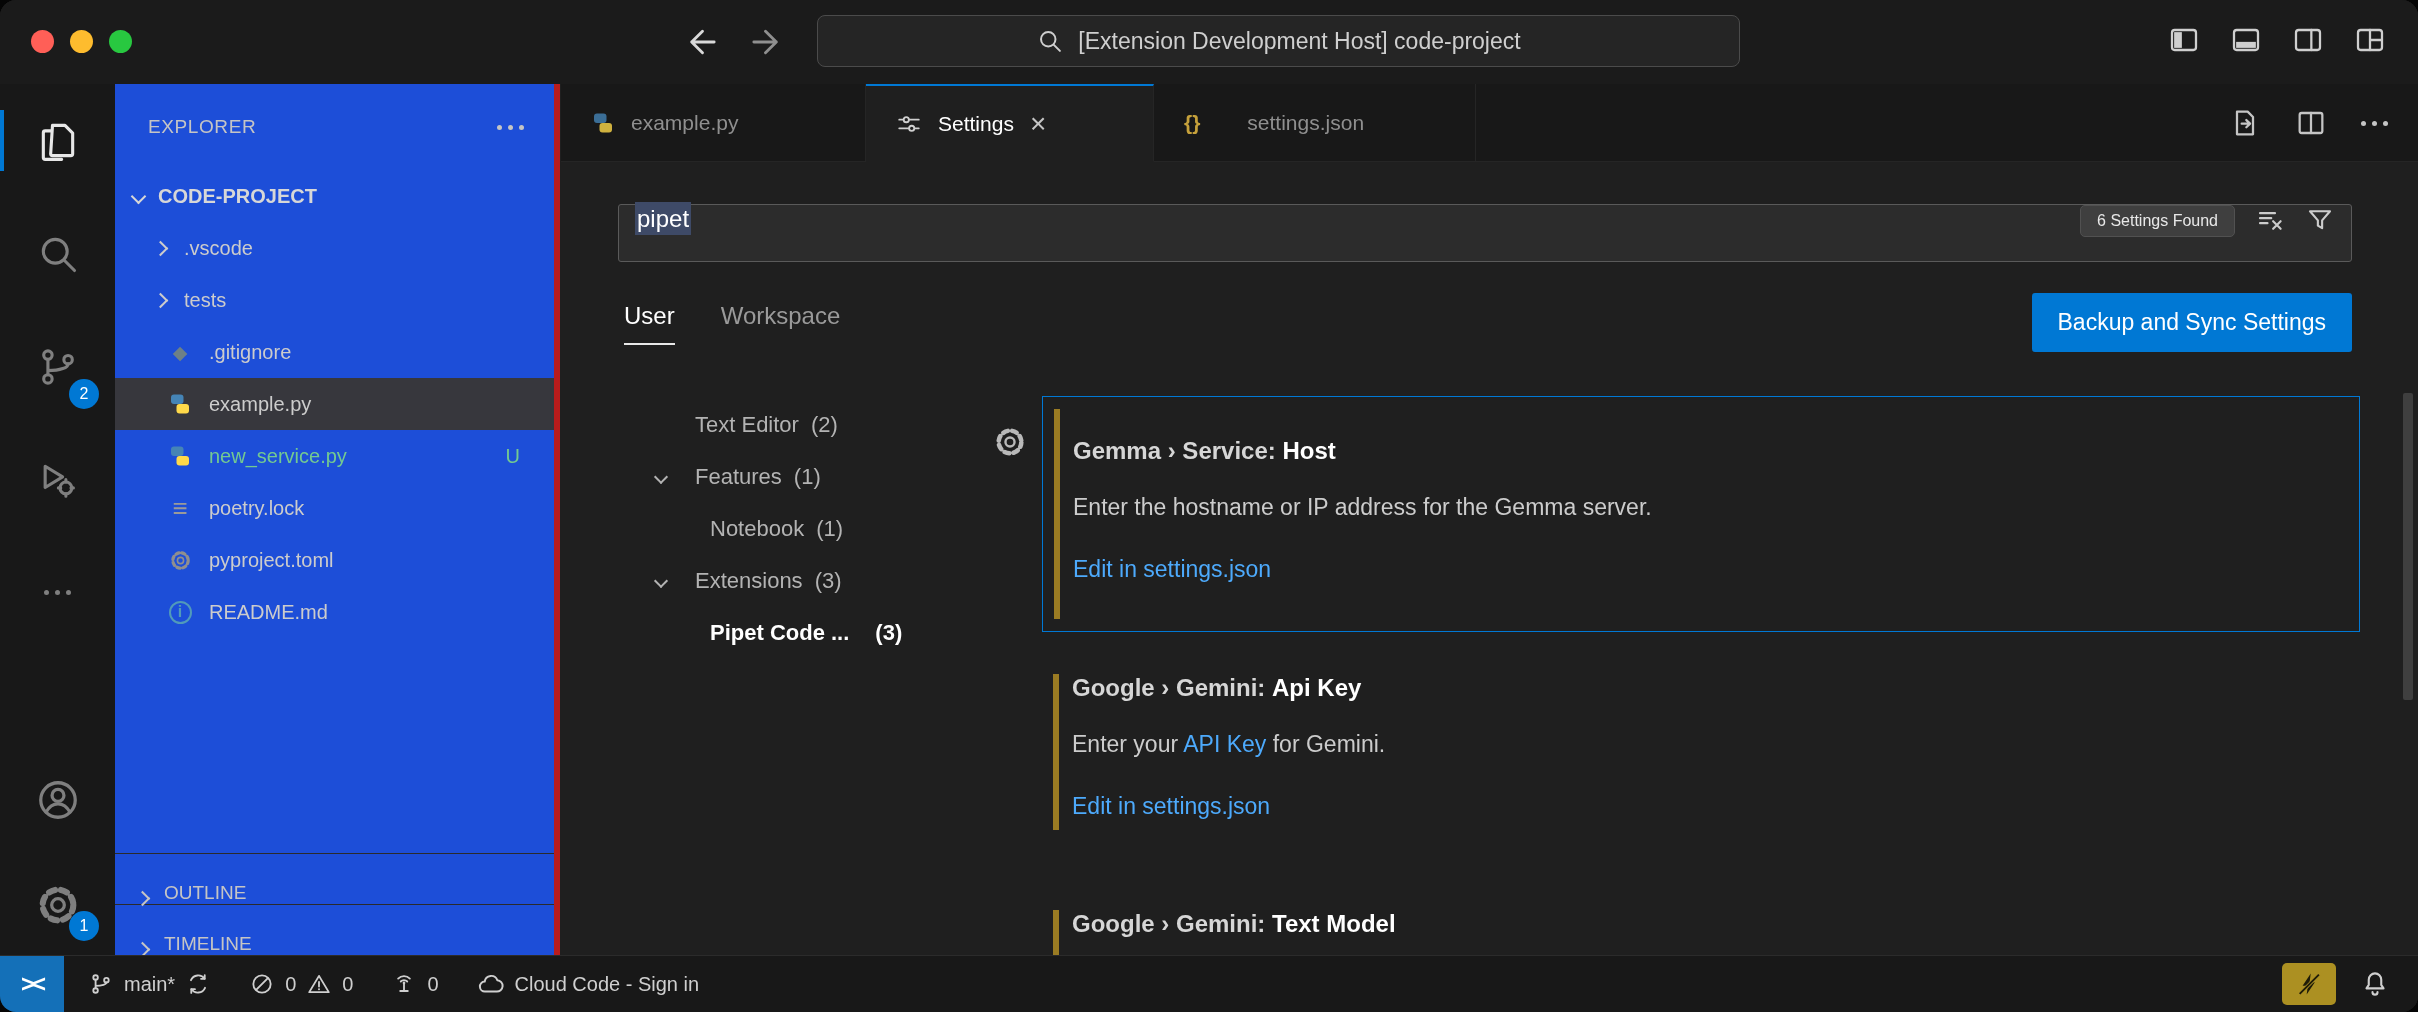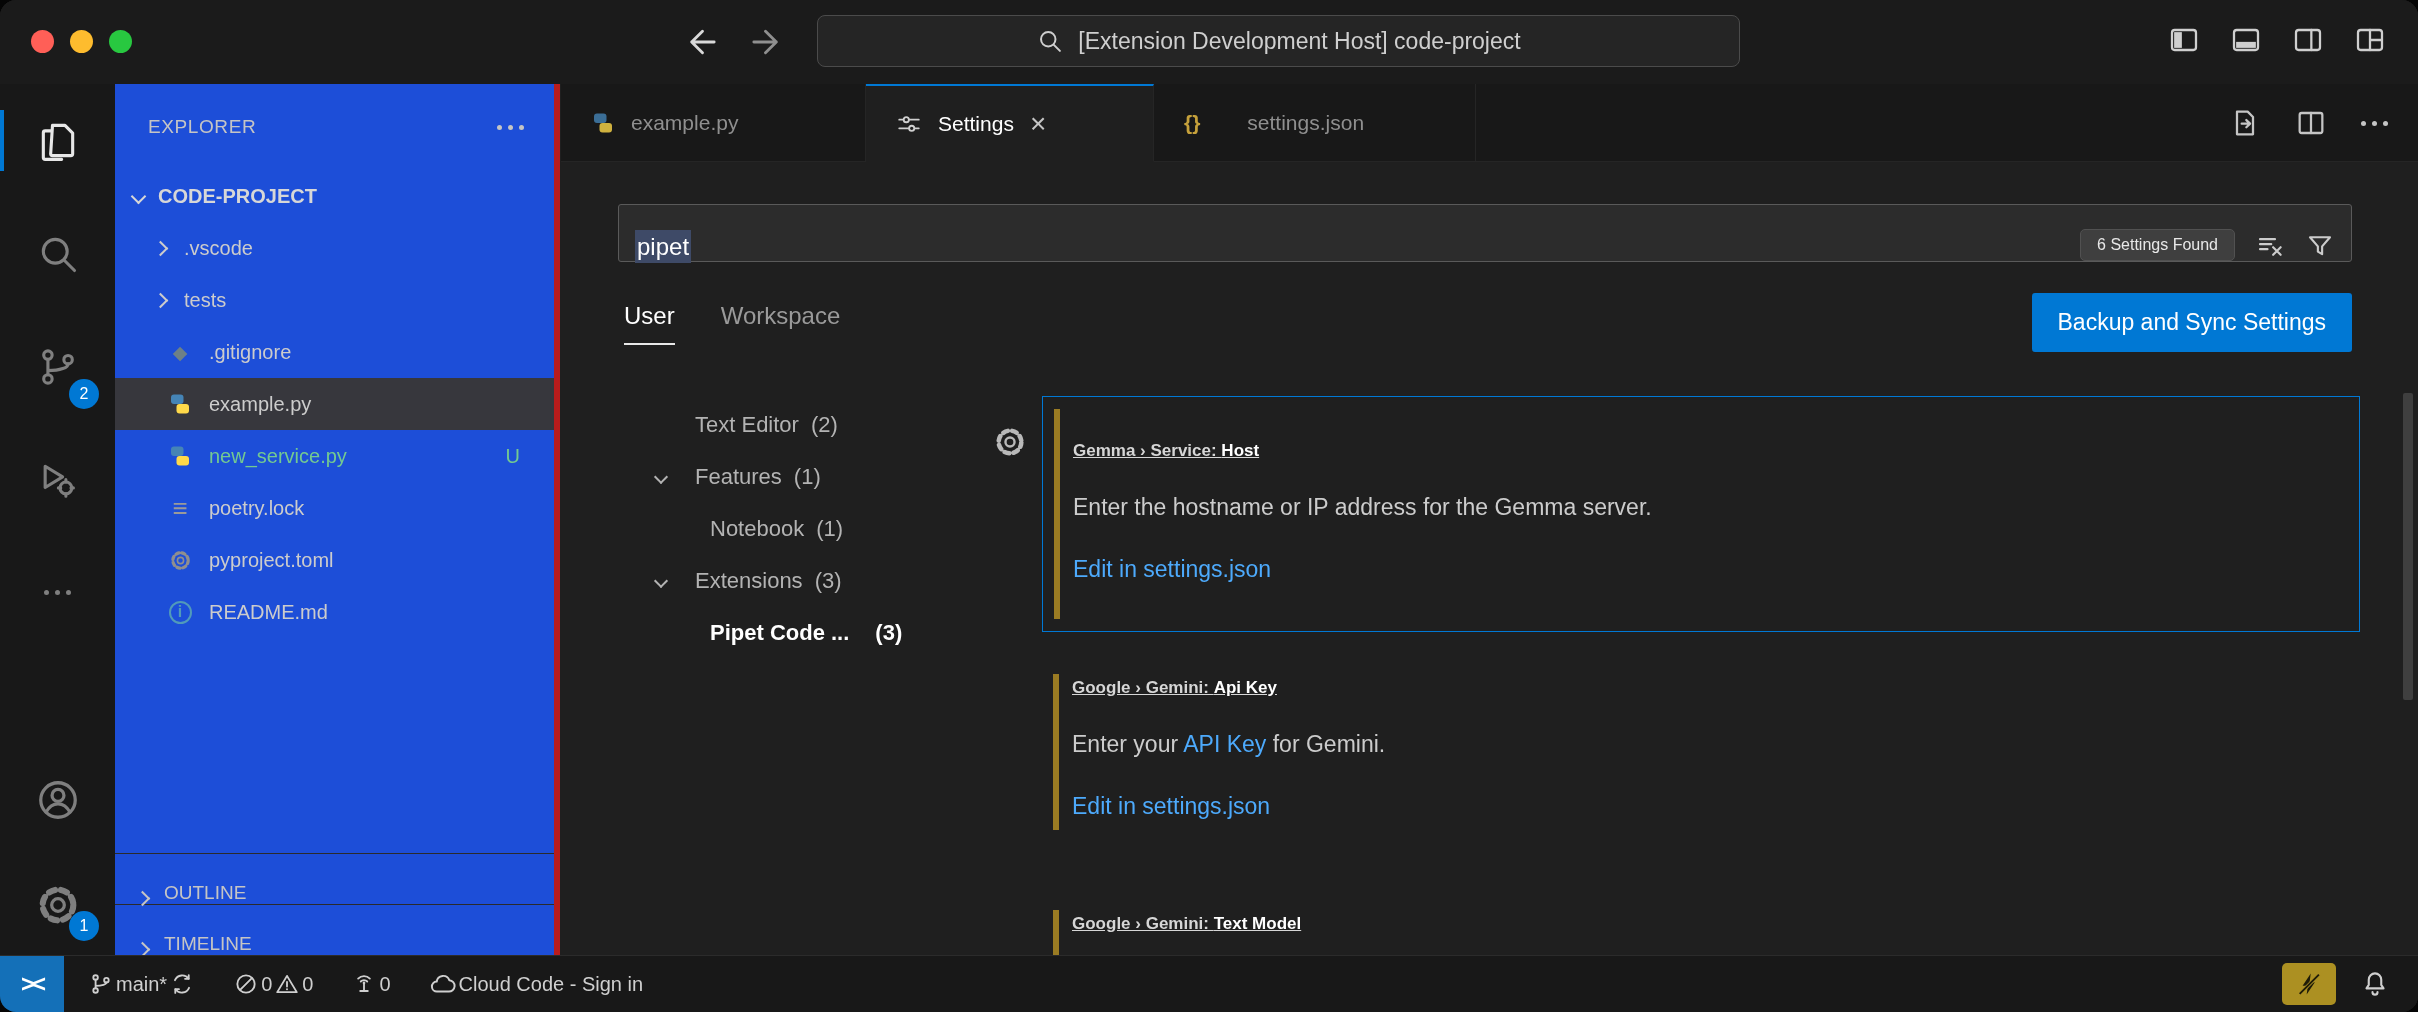--- a/index.html
+++ b/index.html
@@ -78,21 +78,21 @@
   .tab.w1{min-width:305px;} .tab.w2{min-width:288px;} .tab.w3{min-width:322px;gap:47px;}
   .tab.active { background:#1f1f1f; color:#fff; border-top:2px solid #0078d4;
                 margin-bottom:-1px; border-bottom:1px solid #1f1f1f; }
   .tab-actions { position:absolute; right:30px; top:0; height:78px; display:flex; align-items:center;
                  gap:34px; color:#c5c5c5; }
 
   
   .settings { position:absolute; left:0; right:0; top:78px; bottom:0; overflow:hidden; }
   .s-search { position:absolute; left:57px; right:66px; top:42px; height:58px;
               background:#2c2c2c; border:1px solid #5a5a5a; border-radius:3px;
-              display:flex; align-items:flex-end; padding:0 16px; gap:20px; }
+              display:flex; align-items:flex-start; padding:0 16px; gap:20px; }
   .s-query { font-size:24px; color:#fff; }
   .s-query .sel { background:#3e4a67; padding:3px 2px; }
   .s-badge { background:#3f3f3f; border:1px solid #515151; border-radius:5px; color:#e8e8e8;
              font-size:16px; padding:6px 16px; white-space:nowrap; }
   .s-scopes { position:absolute; left:63px; top:140px; display:flex; gap:46px; font-size:24px; }
   .scope { padding-bottom:13px; border-bottom:2px solid transparent; color:#9a9a9a; }
   .scope.active { color:#fff; border-bottom-color:#e8e8e8; }
   .s-backup { position:absolute; right:66px; top:131px; height:59px; background:#0078d4; color:#fff;
               font-size:23px; display:flex; align-items:center; padding:0 26px; border-radius:3px; }
   .s-toc { position:absolute; left:49px; top:237px; width:430px; font-size:22px; color:#b3b3b3; }
@@ -101,37 +101,37 @@
   .toc-row .chev { position:absolute; left:46px; width:10px; height:10px; }
   .toc-row .count { margin-left:12px; }
   .toc-row.active { color:#fff; font-weight:700; }
   .toc-row.active .count { margin-left:26px; }
   .s-gear { position:absolute; left:432px; top:263px; color:#b9b9b9; }
   .s-entries { position:absolute; left:481px; top:234px; width:1318px; bottom:0; }
   .entry { position:relative; padding:10px 30px 20px 30px; }
   .entry.focused { border:1px solid #0078d4; padding:38px 30px 46px 30px; }
   .entry .mod-bar { position:absolute; left:11px; top:12px; bottom:12px; width:6px; background:#9a7b23; }
   .entry.tail .mod-bar { bottom:-40px; }
-  .e-title { font-size:17px; line-height:32px; margin-bottom:24px; color:#d6d6d6; font-weight:600;text-decoration:underline; }
+  .e-title { font-size:24px; line-height:32px; margin-bottom:24px; color:#d6d6d6; font-weight:600; }
   .e-title .e-name { color:#fff; font-weight:700; }
   .e-desc { font-size:23px; line-height:32px; margin-bottom:30px; color:#cccccc; }
   .e-link, .inline-link { font-size:23px; line-height:32px; color:#4daafc; }
   .entry2 { margin-top:30px; }
   .entry3 { margin-top:56px; }
   .s-scrollbar { position:absolute; right:5px; top:231px; width:10px; height:307px;
                  background:#5a5a5a; opacity:.55; border-radius:2px; }
 
   
   .statusbar { position:absolute; left:0; right:0; bottom:0; height:57px; background:#181818;
                border-top:1px solid #2b2b2b; display:flex; align-items:center;
                font-size:20px; color:#cfcfcf; }
   .remote-tile { width:64px; height:100%; background:#1470b8; color:#fff;
                  display:flex; align-items:center; justify-content:center; font-size:24px; flex:none; }
   .sb-left { display:flex; align-items:center; gap:38px; margin-left:24px; }
-  .sb-group { display:flex; align-items:center; gap:2px; }
+  .sb-group { display:flex; align-items:center; gap:10px; }
   .sb-right { margin-left:auto; display:flex; align-items:center; gap:24px; margin-right:28px; }
   .warn-tile { width:54px; height:42px; background:#ac9022; border-radius:5px;
                display:flex; align-items:center; justify-content:center; color:#1f1c08; }
 
   svg { display:block; }
   .stk { fill:none; stroke:currentColor; stroke-width:1.7; stroke-linecap:round; stroke-linejoin:round; }
 </style>
 </head>
 <body>
 

